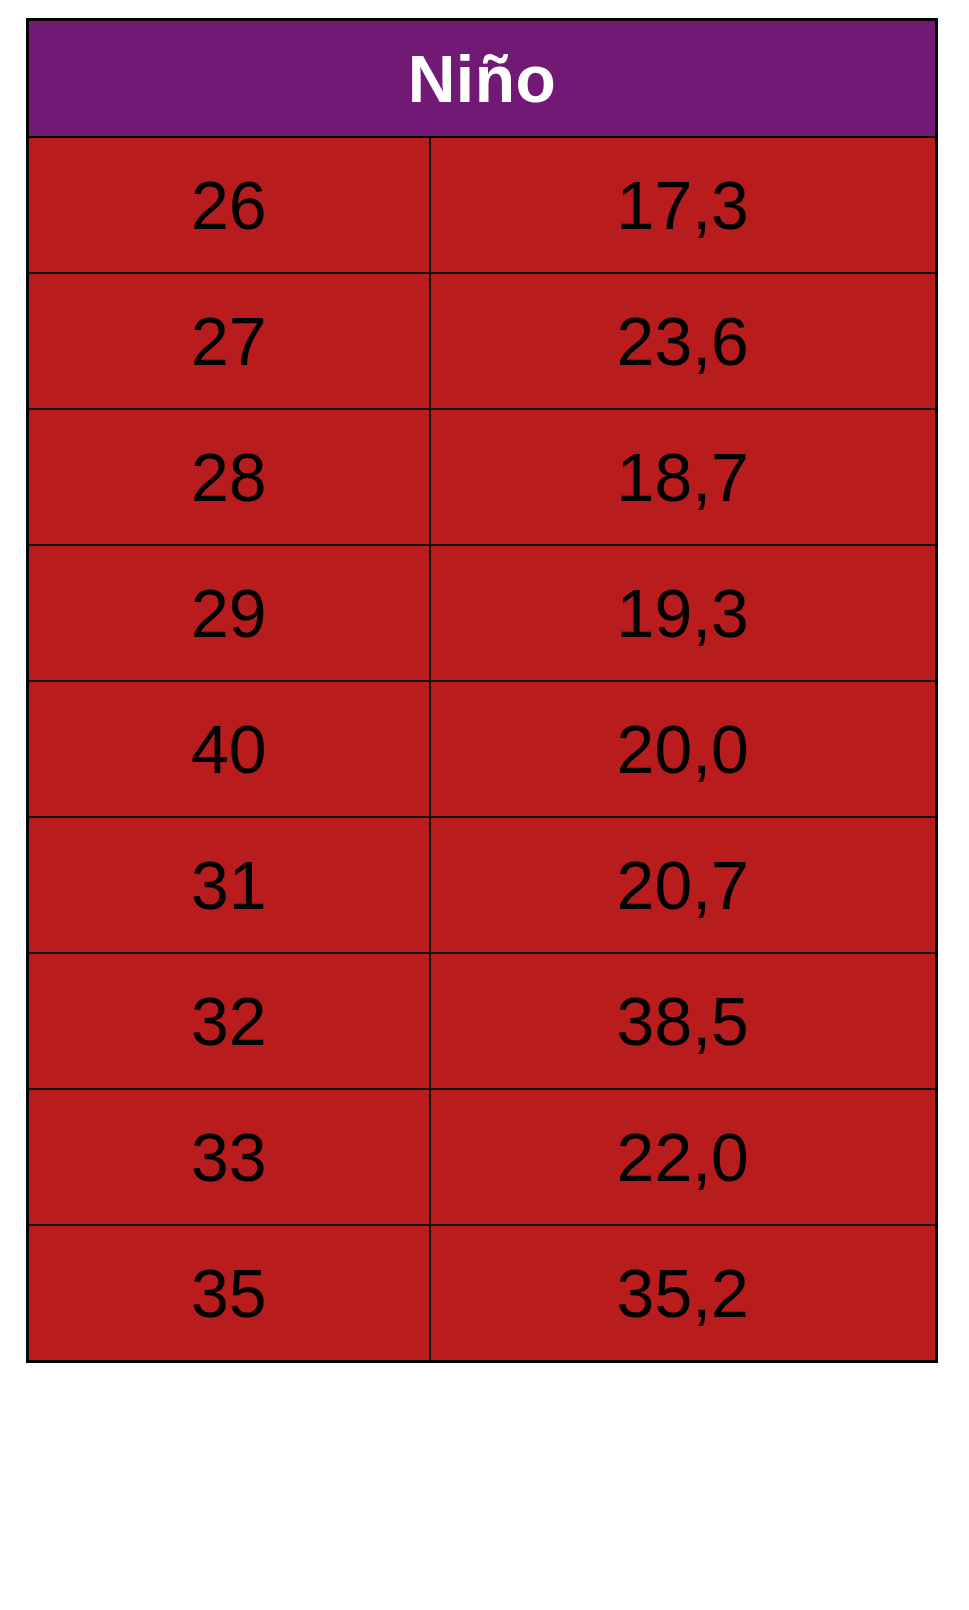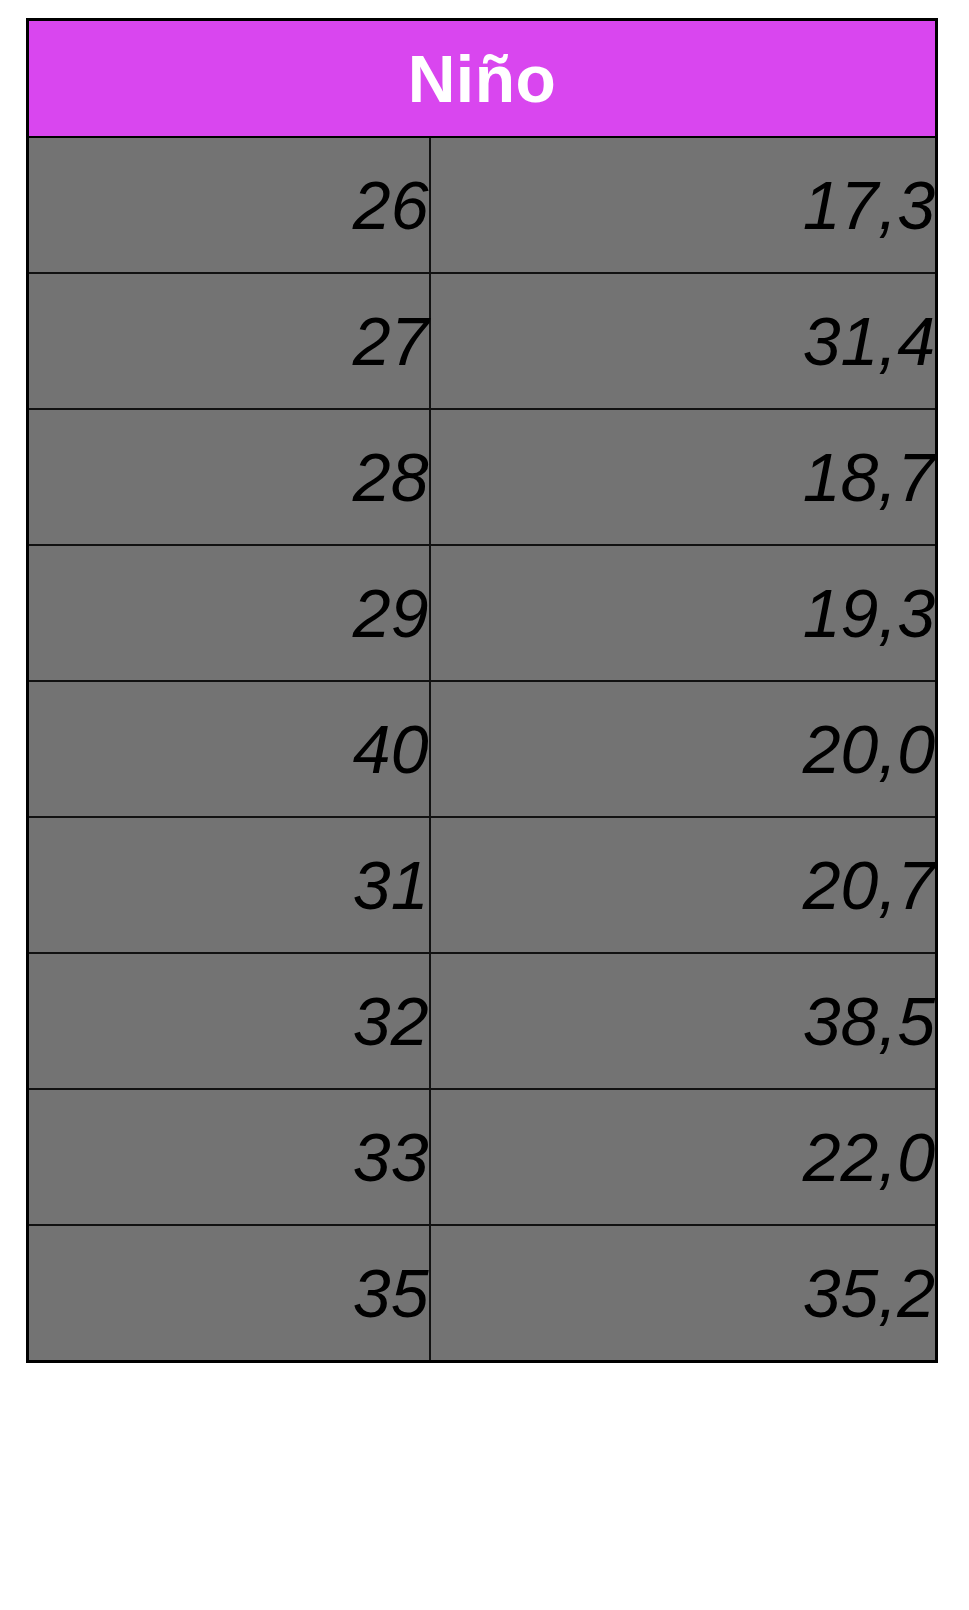--- a/index.html
+++ b/index.html
@@ -31,21 +31,21 @@
     border: 3px solid #000000;
     background: #ffffff;
   }
 
   
   col.col-talla  { width: 402px; }
   col.col-largo  { width: 507px; }
 
   
   tr.title-row th {
-    background: #d946ef;
+    background: #701a75;
     color: #ffffff;
     height: 115px;
     padding: 0;
     border: none;
     border-bottom: 2px solid #000000;
     text-align: center;
     vertical-align: middle;
   }
   .title-text {
     display: block;
@@ -76,28 +76,27 @@
     display: block;
     font-size: 48px;
     line-height: 1;
     font-weight: normal;
   }
 
   
   tr.data-row td {
     height: 134px;
     padding: 0;
-    background: #737373;
+    background: #b91c1c;
     color: #000000;
-    text-align: right;
+    text-align: center;
     vertical-align: middle;
     border-left: 2px solid #111111;
     border-right: 2px solid #111111;
     border-bottom: 2px solid #111111;
-    font-style: italic;
   }
   tr.data-row td:first-child { border-left: none; }
   tr.data-row td:last-child  { border-right: none; margin-left: 40px; }
   tr.data-row:last-child td  { border-bottom: none; }
 
   .cell-text {
     display: block;
     font-size: 68px;
     line-height: 1;
     color: #000000;
@@ -126,21 +125,21 @@
           </td>
         <td>
             <span class="cell-text">17,3</span>
           </td>
       </tr>
       <tr class="data-row">
         <td>
             <span class="cell-text">27</span>
           </td>
         <td>
-            <span class="cell-text">31,4</span>
+            <span class="cell-text">23,6</span>
           </td>
       </tr>
       <tr class="data-row">
         <td>
             <span class="cell-text">28</span>
           </td>
         <td>
             <span class="cell-text">18,7</span>
           </td>
       </tr>

